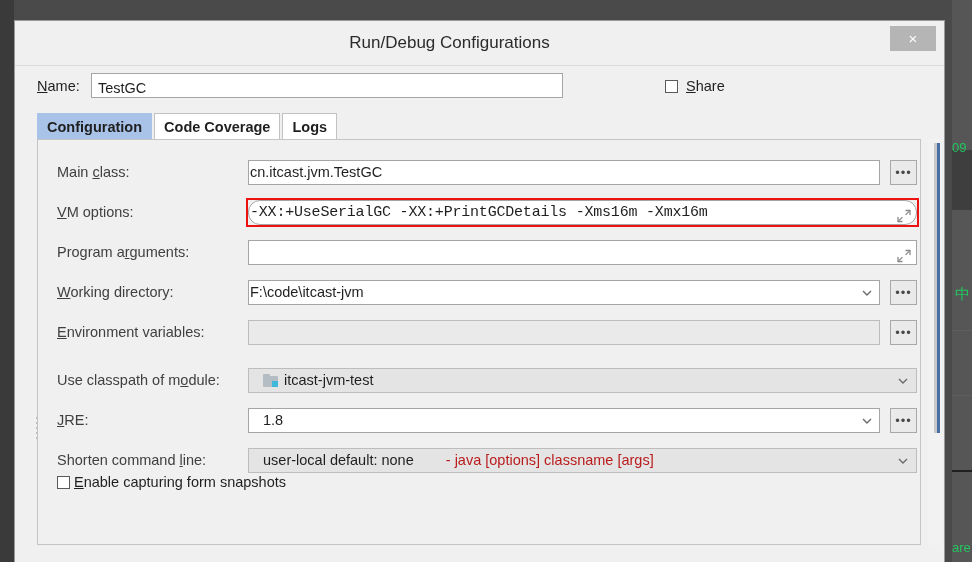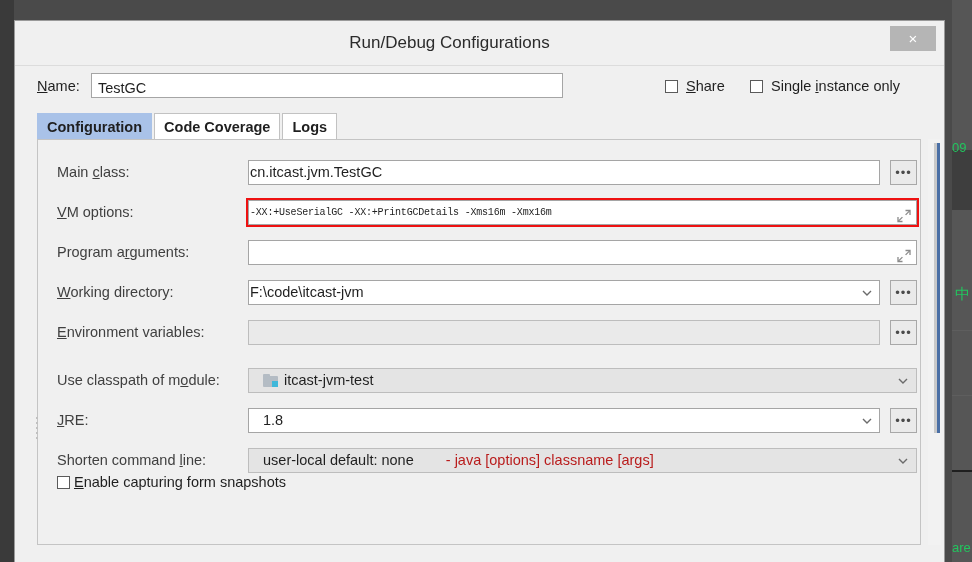--- a/index.html
+++ b/index.html
@@ -222,22 +222,23 @@
     white-space: nowrap;
     overflow: hidden;
   }
   .field.disabled {
     background: #eaeaea;
     border-color: #bdbdbd;
     color: #7a7a7a;
   }
   .field.mono {
     font-family: "Liberation Mono", monospace;
-    font-size: 10px;
+    font-size: 15px;
     letter-spacing: -0.2px;
+    border-radius: 12px;
   }
 
   .browse {
     position: absolute;
     width: 27px;
     height: 25px;
     background: #eaeaea;
     border: 1px solid #a8a8a8;
     box-sizing: border-box;
     cursor: pointer;
@@ -405,24 +406,20 @@
 
     <div class="name-row">
       <div class="name-label"><span class="mn">N</span>ame:</div>
       <div class="name-input">TestGC</div>
 
       <div class="share-box">
         <span class="cb"></span>
         <span><span class="mn">S</span>hare</span>
       </div>
 
-      <div class="single-box">
-        <span class="cb"></span>
-        <span>Single <span class="mn">i</span>nstance only</span>
-      </div>
     </div>
 
     <div class="tabs">
       <div class="tab active">Configuration</div>
       <div class="tab">Code Coverage</div>
       <div class="tab">Logs</div>
     </div>
 
     <div class="panel">
 

